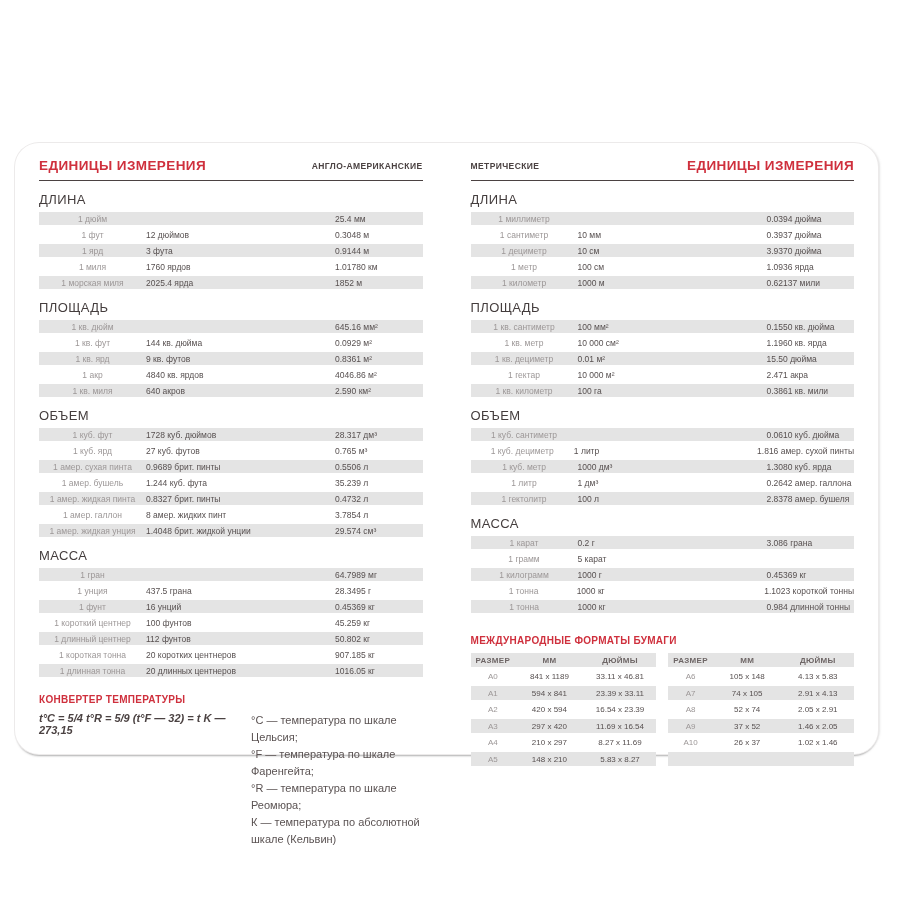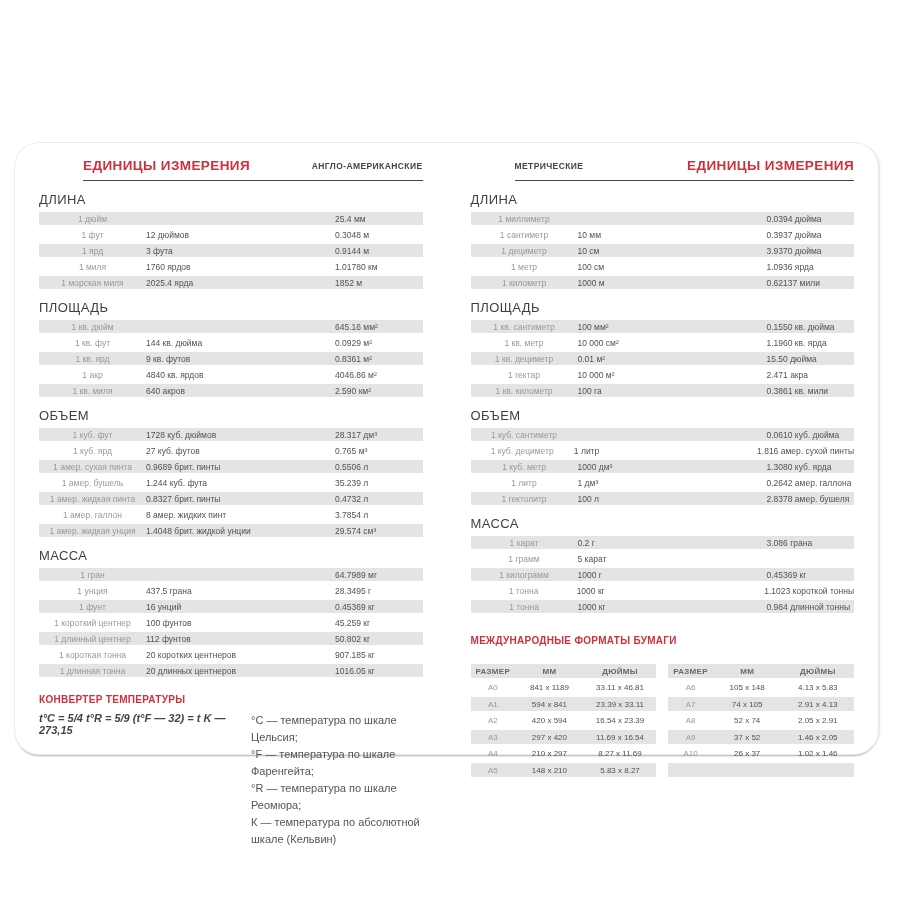--- a/index.html
+++ b/index.html
@@ -12,37 +12,37 @@
     position:absolute; left:15px; top:143px; width:863px; height:611px;
     background:#ffffff; border-radius:24px;
     box-shadow: 0 0 0 1px #eceaea,
                 0 3px 2px -1px rgba(110,110,110,.55),
                 3px 0 2px -1px rgba(170,170,170,.30);
     display:flex;
   }
   .page { width:50%; box-sizing:border-box; padding:15px 24px 0 24px; }
   .page-header {
     display:flex; justify-content:space-between; align-items:flex-end;
-    border-bottom:1.5px solid #4b4242; padding-bottom:7px;margin-left:44px;
+    border-bottom:1.5px solid #4b4242; padding-bottom:7px;
   }
   .title    { color:#cf303d; font-weight:bold; font-size:13.5px; letter-spacing:.4px; }
   .subtitle { color:#4b4242; font-weight:bold; font-size:8.5px; letter-spacing:.4px; padding-bottom:2px; }
   .sec-label { margin:11px 0 5px 0; font-size:13px; font-weight:normal; color:#443d3d; letter-spacing:.4px; }
   .row { display:flex; height:13px; margin-bottom:3px; align-items:center; font-size:8.5px; white-space:nowrap; }
   .row.band { background:#e4e4e4; }
   .c1 { width:107px; text-align:center; color:#9c9797; }
   .c2 { width:168px; text-align:left; color:#575050; }
   .c3 { flex:1; text-align:left; color:#575050; padding-left:21px; }
   .temp-block { margin-top:17px; }
   .red-heading { color:#cf303d; font-weight:bold; font-size:10px; letter-spacing:.3px; }
   .temp-row { display:flex; margin-top:7px; }
   .formula { font-size:11px; font-weight:bold; color:#4b4242; width:212px; flex:none;font-style:italic; }
   .notes { font-size:11px; color:#5a5252; line-height:1.55; }
   .paper-block { margin-top:22px; }
-  .paper-tables { display:flex; gap:12px; margin-top:18px; }
+  .paper-tables { display:flex; gap:12px; margin-top:7px; }
   .ptable { flex:1; }
   .prow { display:flex; height:14px; margin-bottom:2.5px; align-items:center; font-size:8px; white-space:nowrap; }
   .prow.band { background:#e4e4e4; }
   .pc1 { width:24%; text-align:center; color:#9c9797; }
   .pc2 { width:37%; text-align:center; color:#575050; }
   .pc3 { width:39%; text-align:center; color:#575050; }
   .prow.phead .pc1, .prow.phead .pc2, .prow.phead .pc3 {
     color:#6e6666; font-weight:bold; letter-spacing:.3px;
   }
 </style>

